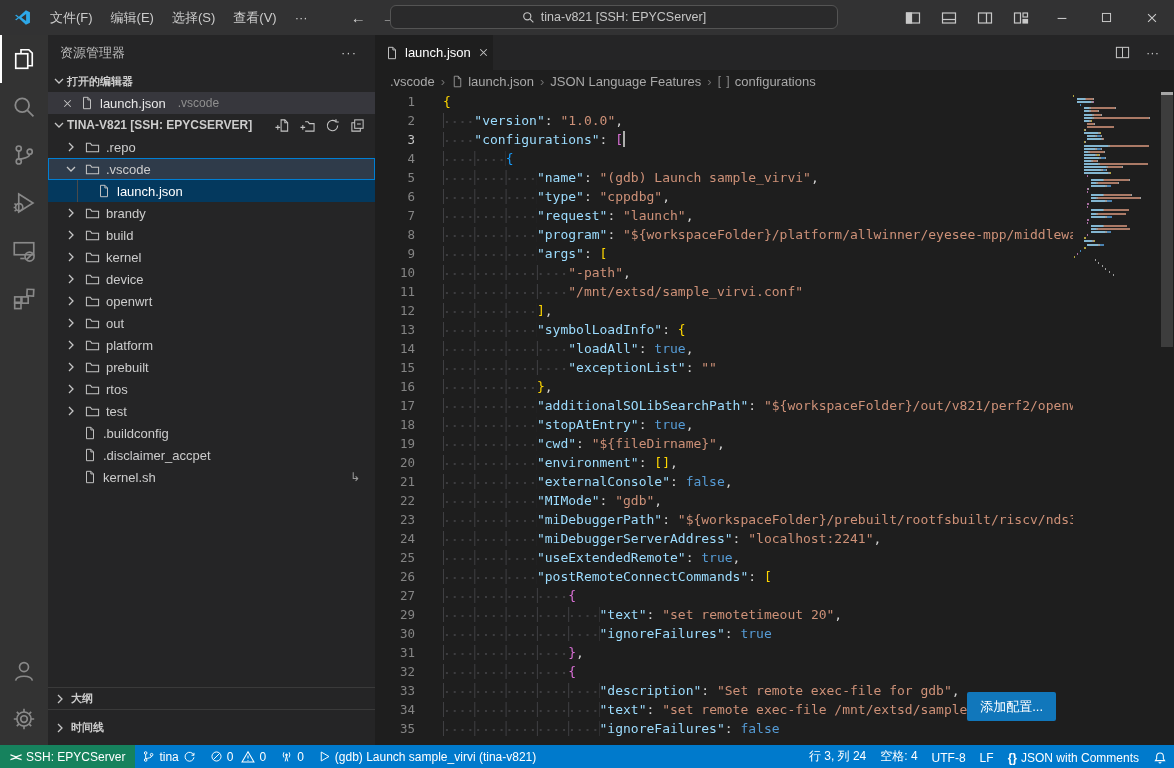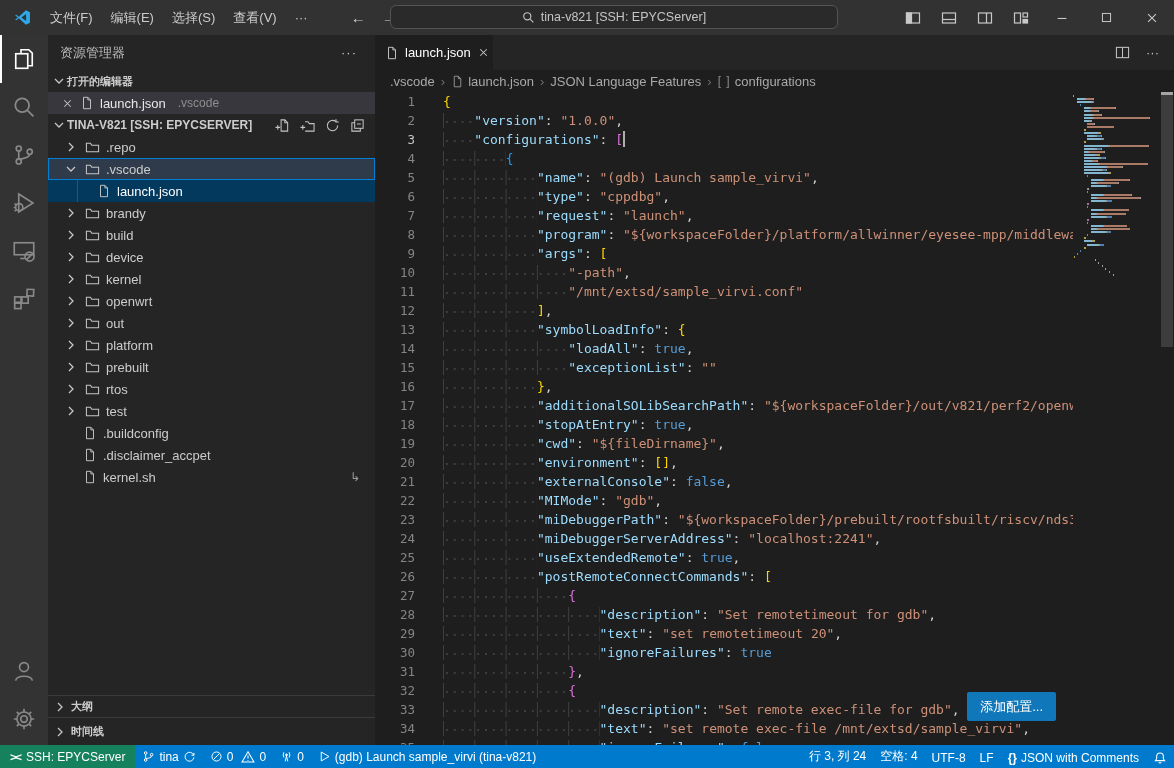--- a/index.html
+++ b/index.html
@@ -38,21 +38,21 @@
   .trow .ticon{flex:none;display:flex;align-items:center;justify-content:center;width:17px;color:#c5c5c5}
   .lvl1.folder{padding-left:14px}
   .lvl1.file{padding-left:33px}
   .lvl2{padding-left:47px}
   .lvl2::before{content:"";position:absolute;left:29px;top:0;bottom:0;width:1px;background:#4a4a4a}
   .trow.sel{background:#04395e;color:#ffffff}
   .trow.foc{background:#2f3b4a;outline:1px solid #007fd4;outline-offset:-1px}
   .symlink{position:absolute;right:15px;color:#9a9a9a;font-size:12px}
   .sb-bottom{position:absolute;left:0;right:0;bottom:0;background:#252526}
   .panel-h{height:22px;border-top:1px solid #3a3a3a;display:flex;align-items:center;gap:3px;padding-left:4px;font-size:11px;font-weight:700;color:#cccccc}
-  .panel-h.last{height:28px}
+  .panel-h.last{height:36px}
 
   
   .editor{position:absolute;left:375px;top:35px;right:0;bottom:23px;background:#1e1e1e}
   .tabbar{height:35px;background:#252526;display:flex;align-items:stretch}
   .tab{width:118px;background:#1e1e1e;display:flex;align-items:center;gap:6px;padding:0 10px;color:#ffffff;font-size:13px}
   .tab .tclose{margin-left:auto;color:#c5c5c5;font-size:13px}
   .tab-actions{margin-left:auto;display:flex;align-items:center;gap:16px;padding-right:15px;color:#c5c5c5}
   .breadcrumbs{height:22px;display:flex;align-items:center;gap:6px;padding-left:15px;font-size:13px;color:#a9a9a9}
   .bc-sep{color:#6e6e6e;font-size:13px}
   .bc-item{display:flex;align-items:center;gap:4px}
@@ -354,34 +354,34 @@
           <span class="ticon">
             <svg width="16" height="16" viewBox="0 0 16 16" fill="none" stroke="#c5c5c5" stroke-width="1.3">
               <path d="m6 4 4 4-4 4"></path>
             </svg>
           </span>
           <span class="ticon">
             <svg width="15" height="15" viewBox="0 0 16 16" fill="none" stroke="#c5c5c5" stroke-width="1.1">
               <path d="M1.5 3.5h4.2l1.5 2h7.3v7H1.5z"></path>
             </svg>
           </span>
+          <span>kernel</span>
+        </div>
+        <div class="trow lvl1 folder">
+          <span class="ticon">
+            <svg width="16" height="16" viewBox="0 0 16 16" fill="none" stroke="#c5c5c5" stroke-width="1.3">
+              <path d="m6 4 4 4-4 4"></path>
+            </svg>
+          </span>
+          <span class="ticon">
+            <svg width="15" height="15" viewBox="0 0 16 16" fill="none" stroke="#c5c5c5" stroke-width="1.1">
+              <path d="M1.5 3.5h4.2l1.5 2h7.3v7H1.5z"></path>
+            </svg>
+          </span>
           <span>device</span>
-        </div>
-        <div class="trow lvl1 folder">
-          <span class="ticon">
-            <svg width="16" height="16" viewBox="0 0 16 16" fill="none" stroke="#c5c5c5" stroke-width="1.3">
-              <path d="m6 4 4 4-4 4"></path>
-            </svg>
-          </span>
-          <span class="ticon">
-            <svg width="15" height="15" viewBox="0 0 16 16" fill="none" stroke="#c5c5c5" stroke-width="1.1">
-              <path d="M1.5 3.5h4.2l1.5 2h7.3v7H1.5z"></path>
-            </svg>
-          </span>
-          <span>kernel</span>
         </div>
         <div class="trow lvl1 folder">
           <span class="ticon">
             <svg width="16" height="16" viewBox="0 0 16 16" fill="none" stroke="#c5c5c5" stroke-width="1.3">
               <path d="m6 4 4 4-4 4"></path>
             </svg>
           </span>
           <span class="ticon">
             <svg width="15" height="15" viewBox="0 0 16 16" fill="none" stroke="#c5c5c5" stroke-width="1.1">
               <path d="M1.5 3.5h4.2l1.5 2h7.3v7H1.5z"></path>
@@ -578,21 +578,20 @@
           <div class="crow"><span class="ln">18</span><span class="lt"><span class="tk-ws">            </span><span class="tk-k">"stopAtEntry"</span><span class="tk-p">: </span><span class="tk-kw">true</span><span class="tk-p">,</span></span></div>
           <div class="crow"><span class="ln">19</span><span class="lt"><span class="tk-ws">            </span><span class="tk-k">"cwd"</span><span class="tk-p">: </span><span class="tk-s">"${fileDirname}"</span><span class="tk-p">,</span></span></div>
           <div class="crow"><span class="ln">20</span><span class="lt"><span class="tk-ws">            </span><span class="tk-k">"environment"</span><span class="tk-p">: </span><span class="tk-b1">[]</span><span class="tk-p">,</span></span></div>
           <div class="crow"><span class="ln">21</span><span class="lt"><span class="tk-ws">            </span><span class="tk-k">"externalConsole"</span><span class="tk-p">: </span><span class="tk-kw">false</span><span class="tk-p">,</span></span></div>
           <div class="crow"><span class="ln">22</span><span class="lt"><span class="tk-ws">            </span><span class="tk-k">"MIMode"</span><span class="tk-p">: </span><span class="tk-s">"gdb"</span><span class="tk-p">,</span></span></div>
           <div class="crow"><span class="ln">23</span><span class="lt"><span class="tk-ws">            </span><span class="tk-k">"miDebuggerPath"</span><span class="tk-p">: </span><span class="tk-s">"${workspaceFolder}/prebuilt/rootfsbuilt/riscv/nds32"</span></span></div>
           <div class="crow"><span class="ln">24</span><span class="lt"><span class="tk-ws">            </span><span class="tk-k">"miDebuggerServerAddress"</span><span class="tk-p">: </span><span class="tk-s">"localhost:2241"</span><span class="tk-p">,</span></span></div>
           <div class="crow"><span class="ln">25</span><span class="lt"><span class="tk-ws">            </span><span class="tk-k">"useExtendedRemote"</span><span class="tk-p">: </span><span class="tk-kw">true</span><span class="tk-p">,</span></span></div>
           <div class="crow"><span class="ln">26</span><span class="lt"><span class="tk-ws">            </span><span class="tk-k">"postRemoteConnectCommands"</span><span class="tk-p">: </span><span class="tk-b1">[</span></span></div>
           <div class="crow"><span class="ln">27</span><span class="lt"><span class="tk-ws">                </span><span class="tk-b2">{</span></span></div>
-          <div class="crow"><span class="ln">28</span><span class="lt"><span class="tk-ws">                    </span><span class="tk-k">"description"</span><span class="tk-p">: </span><span class="tk-s">"Set remotetimeout for gdb"</span><span class="tk-p">,</span></span></div>
           <div class="crow"><span class="ln">29</span><span class="lt"><span class="tk-ws">                    </span><span class="tk-k">"text"</span><span class="tk-p">: </span><span class="tk-s">"set remotetimeout 20"</span><span class="tk-p">,</span></span></div>
           <div class="crow"><span class="ln">30</span><span class="lt"><span class="tk-ws">                    </span><span class="tk-k">"ignoreFailures"</span><span class="tk-p">: </span><span class="tk-kw">true</span></span></div>
           <div class="crow"><span class="ln">31</span><span class="lt"><span class="tk-ws">                </span><span class="tk-b2">}</span><span class="tk-p">,</span></span></div>
           <div class="crow"><span class="ln">32</span><span class="lt"><span class="tk-ws">                </span><span class="tk-b2">{</span></span></div>
           <div class="crow"><span class="ln">33</span><span class="lt"><span class="tk-ws">                    </span><span class="tk-k">"description"</span><span class="tk-p">: </span><span class="tk-s">"Set remote exec-file for gdb"</span><span class="tk-p">,</span></span></div>
           <div class="crow"><span class="ln">34</span><span class="lt"><span class="tk-ws">                    </span><span class="tk-k">"text"</span><span class="tk-p">: </span><span class="tk-s">"set remote exec-file /mnt/extsd/sample_virvi"</span><span class="tk-p">,</span></span></div>
           <div class="crow"><span class="ln">35</span><span class="lt"><span class="tk-ws">                    </span><span class="tk-k">"ignoreFailures"</span><span class="tk-p">: </span><span class="tk-kw">false</span></span></div>
         </div>
       <div id="minimap">
           <div class="mrow">

